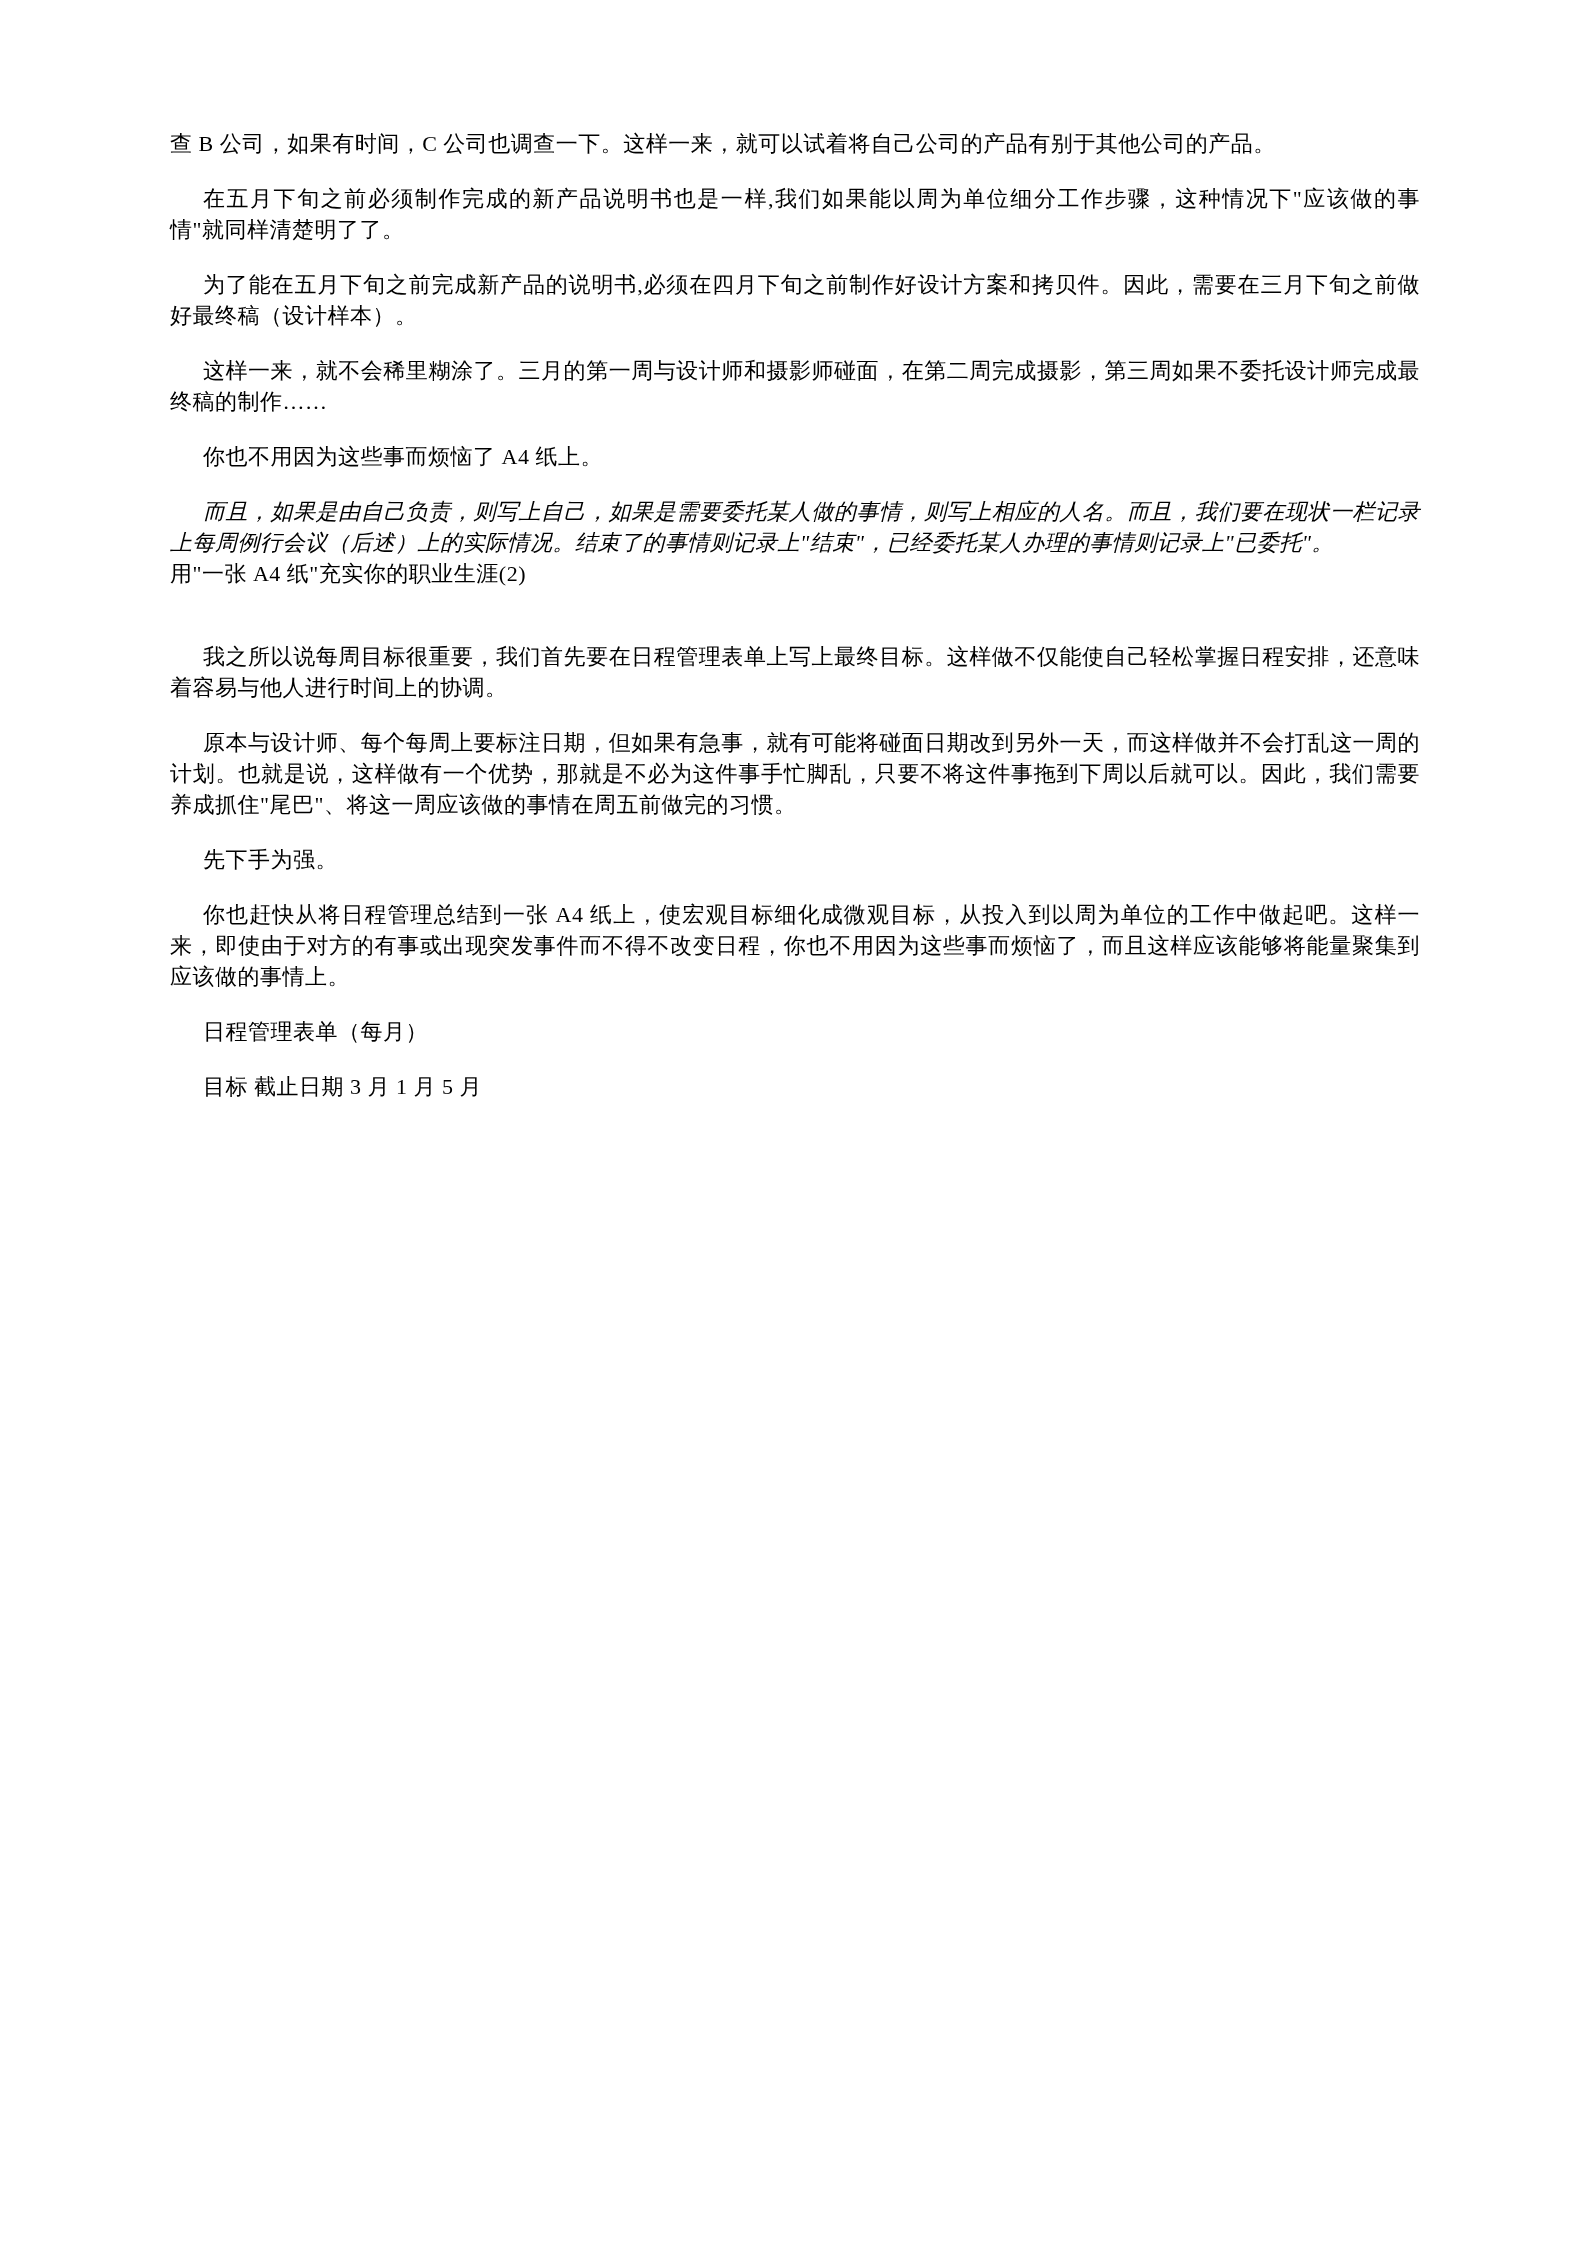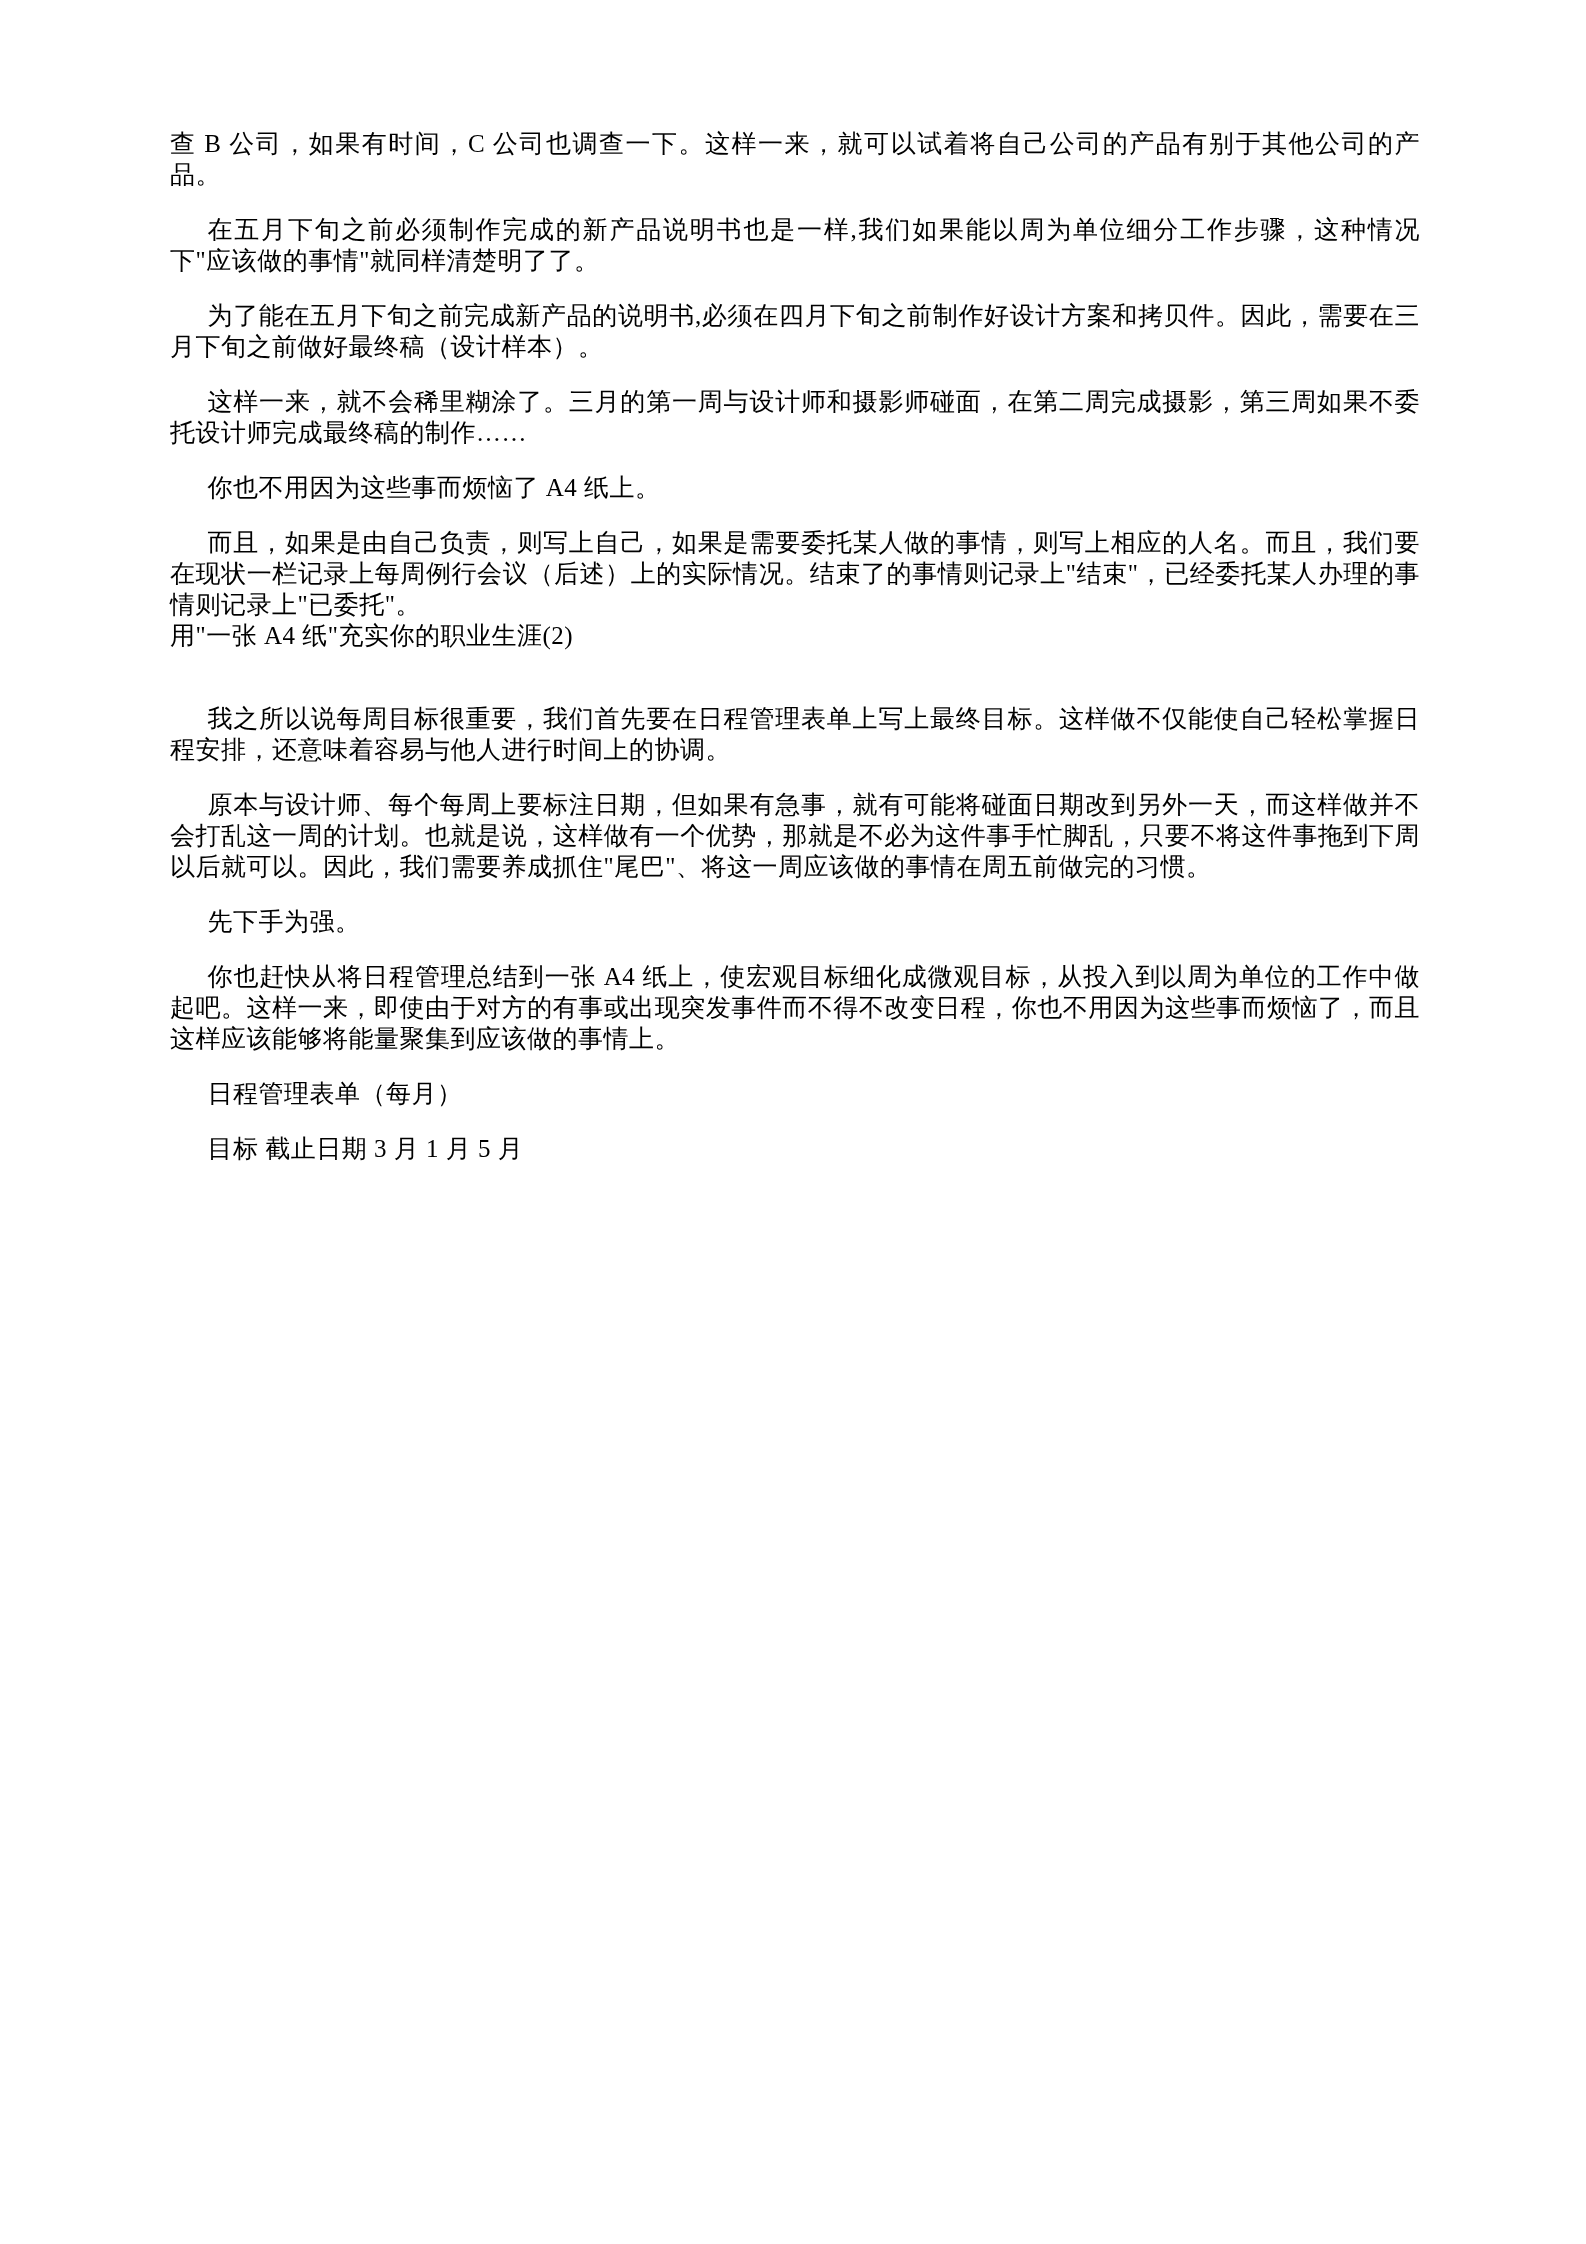--- a/index.html
+++ b/index.html
@@ -16,31 +16,32 @@
     overflow: hidden;
   }
   .page {
     width: 1586px;
     height: 2244px;
     padding: 128px 166px 0 170px;
     background: #ffffff;
   }
   .para {
     margin: 0 0 24px 0;
-    font-size: 25px;
+    font-size: 22px;
     line-height: 31px;
     text-align: justify;
     letter-spacing: 0.5px;
     word-break: break-all;
   }
   .para.indent {
     text-indent: 1.5em;
   }
   .para.gap-none {
     margin-bottom: 0;
+    font-style: italic;
   }
   .para.gap-large {
     margin-bottom: 52px;
   }
 </style>
 </head>
 <body>
 
 <div class="page">
   <div id="content">

